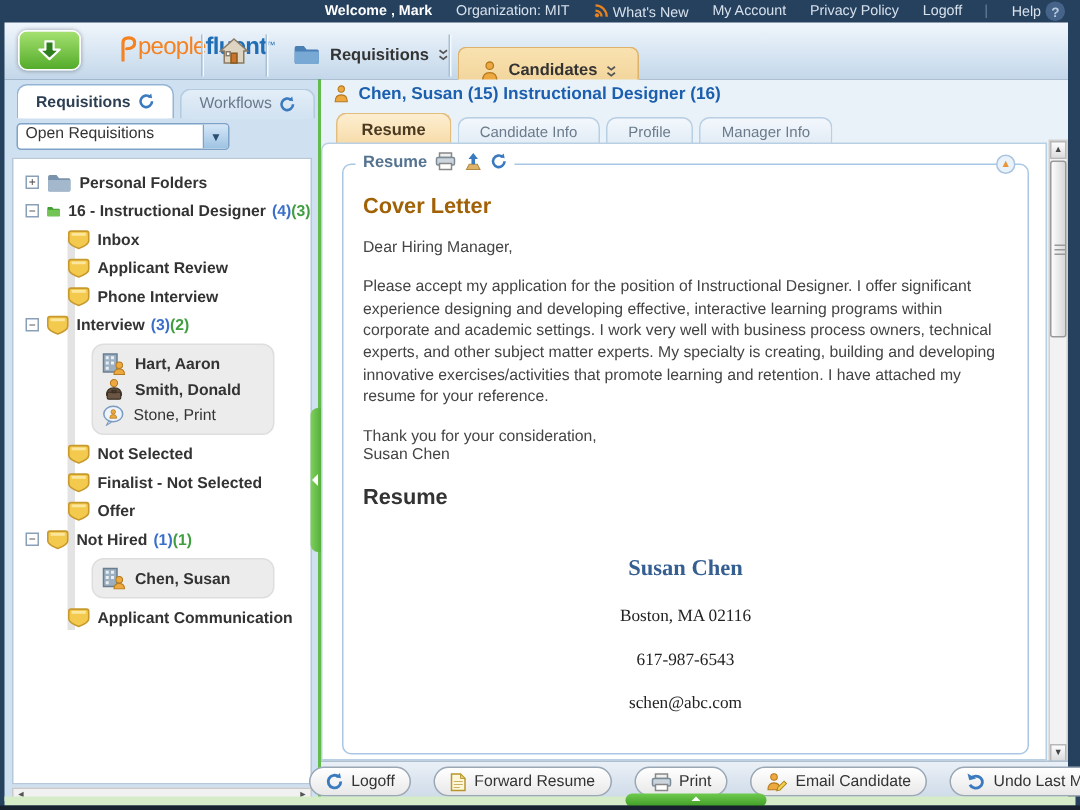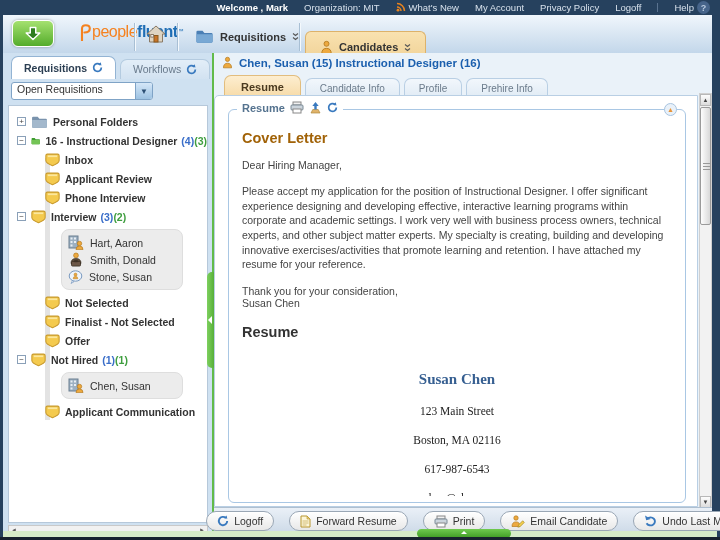--- a/index.html
+++ b/index.html
@@ -58,21 +58,21 @@
   .trow .exp { width:9px; height:9px; border:1px solid #8aa0b8; background:#fff; font-size:8px;
     line-height:7px; text-align:center; color:#444; margin-left:8px; flex:none; cursor:pointer; }
   .trow .expsp { width:9px; margin-left:8px; flex:none; }
   .trow .ind { width:9px; flex:none; }
   .tlabel { font-weight:bold; white-space:nowrap; }
   .c-blue { color:#3a6ec9; font-weight:bold; }
   .c-green { color:#3f9e3f; font-weight:bold; }
   .cand-box { margin:3px 0 3px 52px; width:122px; background:#ececec; border:1px solid #dedede;
     border-radius:8px; padding:4px 6px; }
   .cand { display:flex; align-items:center; gap:6px; height:17px; cursor:pointer; }
-  .cand .nm { font-weight:normal; white-space:nowrap; }
+  .cand .nm { font-weight:bold; white-space:nowrap; }
   .cand .nm.normal { font-weight:normal; }
   .hscroll { position:absolute; left:5px; top:472px; width:200px; height:9px; background:#f1f1f1;
     border:1px solid #c9c9c9; display:flex; justify-content:space-between; align-items:center;
     font-size:6px; color:#555; padding:0 2px; cursor:pointer; }
 
   
   #vsplit { position:absolute; left:212px; top:53px; width:2px; height:481px; background:#62bb4a; }
   #vsplit-handle { position:absolute; left:207px; top:272px; width:10px; height:96px;
     background:linear-gradient(90deg,#7ed05f,#45a128); border-radius:5px; cursor:pointer; }
   #vsplit-handle .arr { position:absolute; left:1px; top:44px; width:0; height:0;
@@ -315,21 +315,21 @@
               </svg>
             <span class="nm">Smith, Donald</span>
           </div>
           <div class="cand">
             <svg width="15" height="14" viewBox="0 0 15 14">
                 <ellipse cx="7.5" cy="6" rx="6.3" ry="5.2" fill="#eef4fb" stroke="#7a9ac0"></ellipse>
                 <path d="M4.5 10.5 l-1.5 3 3-1.8 z" fill="#eef4fb" stroke="#7a9ac0" stroke-width=".7"></path>
                 <circle cx="7.5" cy="4.6" r="1.5" fill="#eda93f" stroke="#b57a1e" stroke-width=".5"></circle>
                 <path d="M5.2 8.8 q0-2.5 2.3-2.5 t2.3 2.5 z" fill="#eda93f" stroke="#b57a1e" stroke-width=".5"></path>
               </svg>
-            <span class="nm normal">Stone, Susan</span>
+            <span class="nm normal">Stone, Print</span>
           </div>
         </div>
 
         <div class="trow">
           <span class="expsp"></span>
             <span class="ind"></span>
           <svg width="15" height="14" viewBox="0 0 14 13">
               <path d="M2.2 1 h9.6 q1.4 0 1.4 1.5 V7 q0 2.6-6.2 4.8 Q.8 9.6.8 7 V2.5 Q.8 1 2.2 1 z" fill="#f4ca4e" stroke="#c89a2e"></path>
               <path d="M2.6 2.2 h8.8 v1.6 h-8.8 z" fill="#fbe79e"></path>
             </svg>
@@ -414,21 +414,21 @@
           <circle cx="6" cy="3.1" r="2.3" fill="#eda93f" stroke="#b57a1e" stroke-width=".8"></circle>
           <path d="M1.6 12.3 q0-5 4.4-5 t4.4 5 z" fill="#eda93f" stroke="#b57a1e" stroke-width=".8"></path>
         </svg>
       <span>Chen, Susan (15) Instructional Designer (16)</span>
     </div>
 
     <div class="mtabs">
       <div class="mtab active">Resume</div>
       <div class="mtab inactive">Candidate Info</div>
       <div class="mtab inactive">Profile</div>
-      <div class="mtab inactive">Prehire Info</div>
+      <div class="mtab inactive">Manager Info</div>
     </div>
 
     <div class="content-panel">
       <div class="fieldset">
         <div class="legend">
           <span>Resume</span>
           <span class="lic">
               <svg width="14" height="13" viewBox="0 0 14 13">
                 <rect x="3" y="1" width="8" height="3" fill="#f0f0f0" stroke="#888"></rect>
                 <rect x="1" y="4" width="12" height="5" rx="1" fill="#ccd5dd" stroke="#7a8a96"></rect>
@@ -451,21 +451,20 @@
         <div class="collapse-circle">▲</div>
 
         <div class="doc">
           <h1>Cover Letter</h1>
           <div class="sal">Dear Hiring Manager,</div>
           <div class="para">Please accept my application for the position of Instructional Designer. I offer significant experience designing and developing effective, interactive learning programs within corporate and academic settings. I work very well with business process owners, technical experts, and other subject matter experts. My specialty is creating, building and developing innovative exercises/activities that promote learning and retention. I have attached my resume for your reference.</div>
           <div class="close1">Thank you for your consideration,</div>
           <div>Susan Chen</div>
           <h2>Resume</h2>
           <div class="serif res-name">Susan Chen</div>
-          <div class="serif addr">123 Main Street</div>
           <div class="serif addr">Boston, MA  02116</div>
           <div class="serif addr">617-987-6543</div>
           <div class="serif addr">schen@abc.com</div>
 
         </div>
       </div>
     </div>
 
     <div class="vscroll">
       <div class="vs-btn" style="top:0">▲</div>

